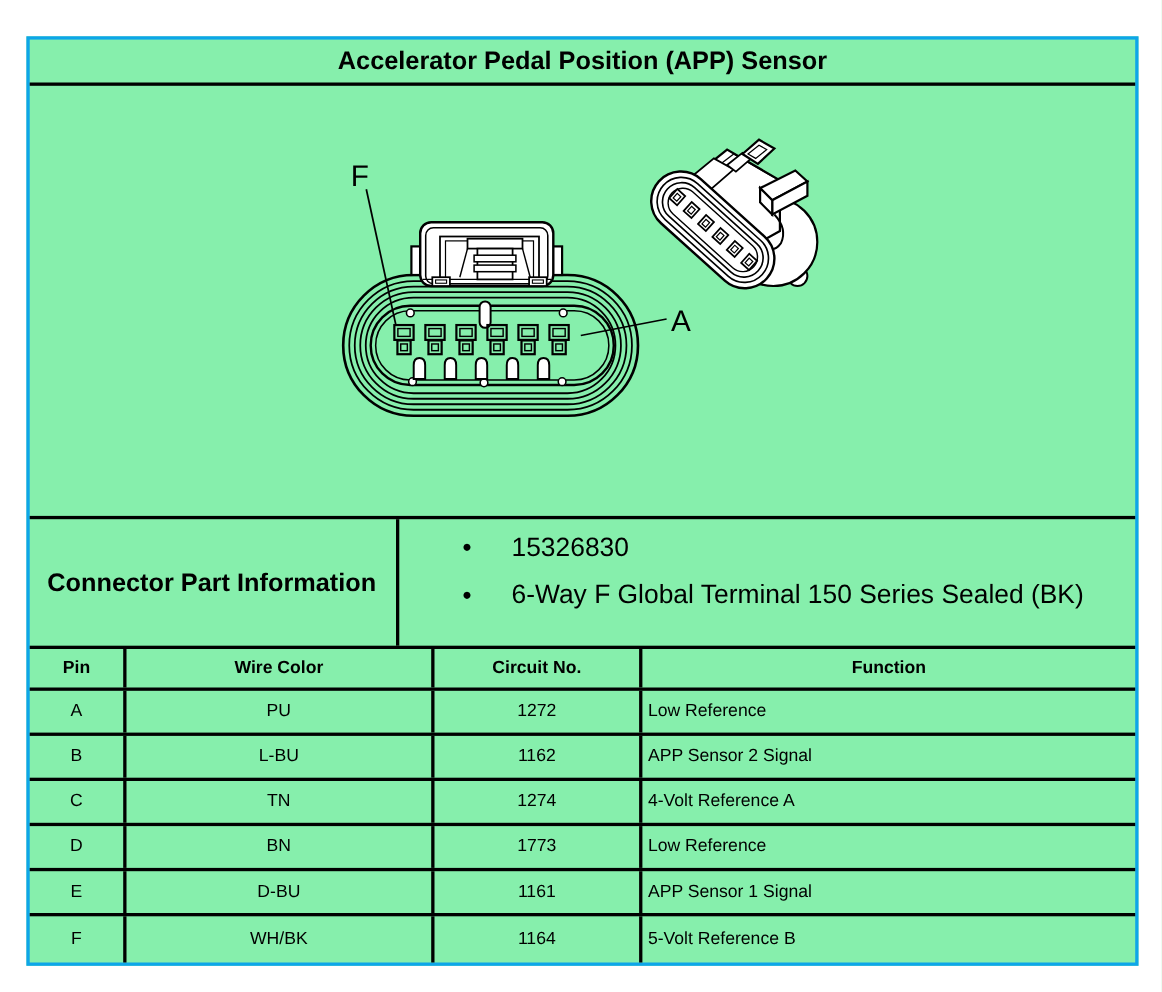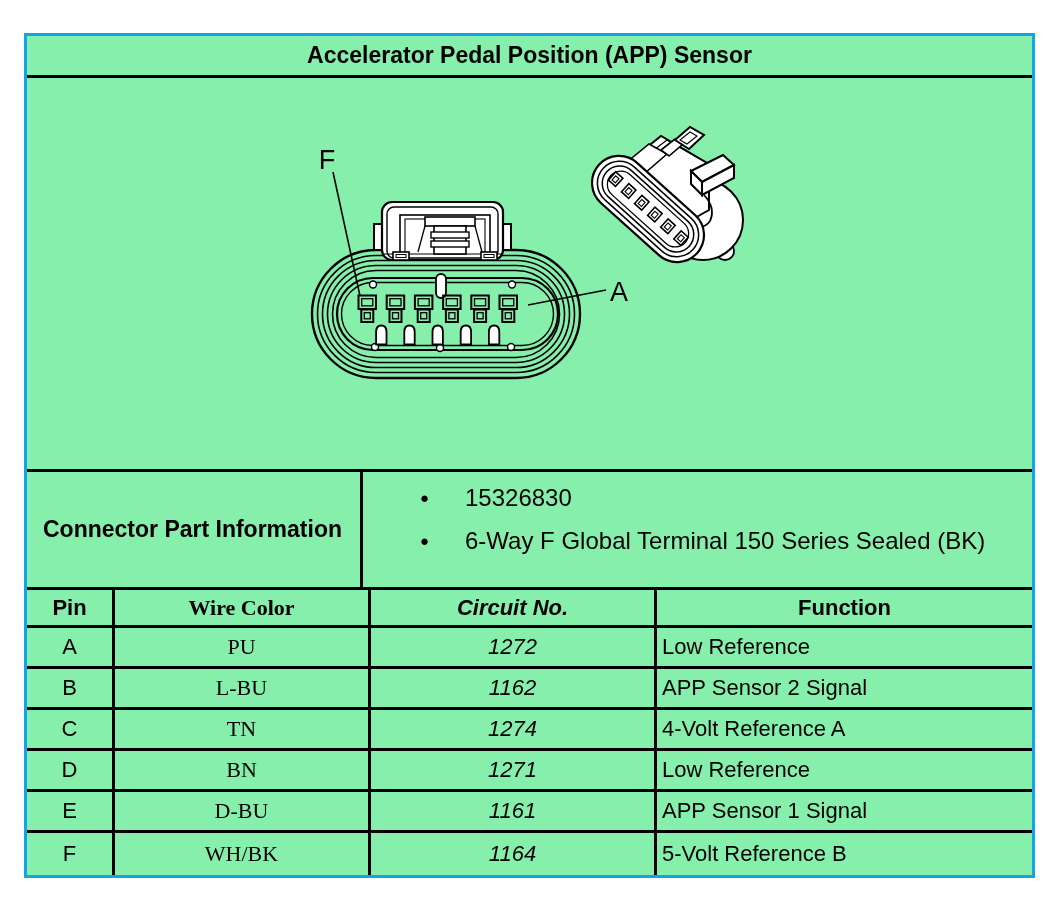--- a/index.html
+++ b/index.html
@@ -15,25 +15,25 @@
   .cpi-row{height:118px;border-bottom:3px solid #000;box-sizing:border-box;display:flex;}
   .cpi-label{width:336px;border-right:3px solid #000;box-sizing:border-box;
              display:flex;align-items:center;font-weight:bold;font-size:23px;padding-left:16px;}
   .cpi-list{flex:1;padding-top:14px;}
   .cpi-item{position:relative;padding-left:102px;font-size:24px;line-height:24px;margin-bottom:19px;white-space:nowrap;}
   .cpi-bullet{position:absolute;left:57px;top:4px;font-size:15px;line-height:15px;}
   .pin-table{flex:1;display:flex;flex-direction:column;}
   .trow{display:flex;border-bottom:3px solid #000;box-sizing:border-box;height:41px;}
   .trow.head{height:38px;font-weight:bold;}
   .trow:last-child{border-bottom:none;flex:1;}
-  .c{display:flex;align-items:center;justify-content:center;font-size:22px;
+  .c{display:flex;align-items:center;justify-content:center;font-size:16px;
      border-right:3px solid #000;box-sizing:border-box;overflow:hidden;}
   .c1{width:88px;}
-  .c2{width:256px;font-family:Liberation Serif, serif;}
-  .c3{width:286px;font-style:italic;}
+  .c2{width:280px;}
+  .c3{width:189px;}
   .c4{flex:1;border-right:none;justify-content:flex-start;padding-left:5px;}
   .head .c4{justify-content:center;padding-left:0;}
   svg *{vector-effect:none;}
 </style>
 </head>
 <body>
 
 <div class="frame">
 
   <div class="title-row">Accelerator Pedal Position (APP) Sensor</div>
@@ -207,21 +207,21 @@
     </div>
     <div class="trow">
       <div class="c c1">C</div>
       <div class="c c2">TN</div>
       <div class="c c3">1274</div>
       <div class="c c4">4-Volt Reference A</div>
     </div>
     <div class="trow">
       <div class="c c1">D</div>
       <div class="c c2">BN</div>
-      <div class="c c3">1271</div>
+      <div class="c c3">1773</div>
       <div class="c c4">Low Reference</div>
     </div>
     <div class="trow">
       <div class="c c1">E</div>
       <div class="c c2">D-BU</div>
       <div class="c c3">1161</div>
       <div class="c c4">APP Sensor 1 Signal</div>
     </div>
     <div class="trow">
       <div class="c c1">F</div>

